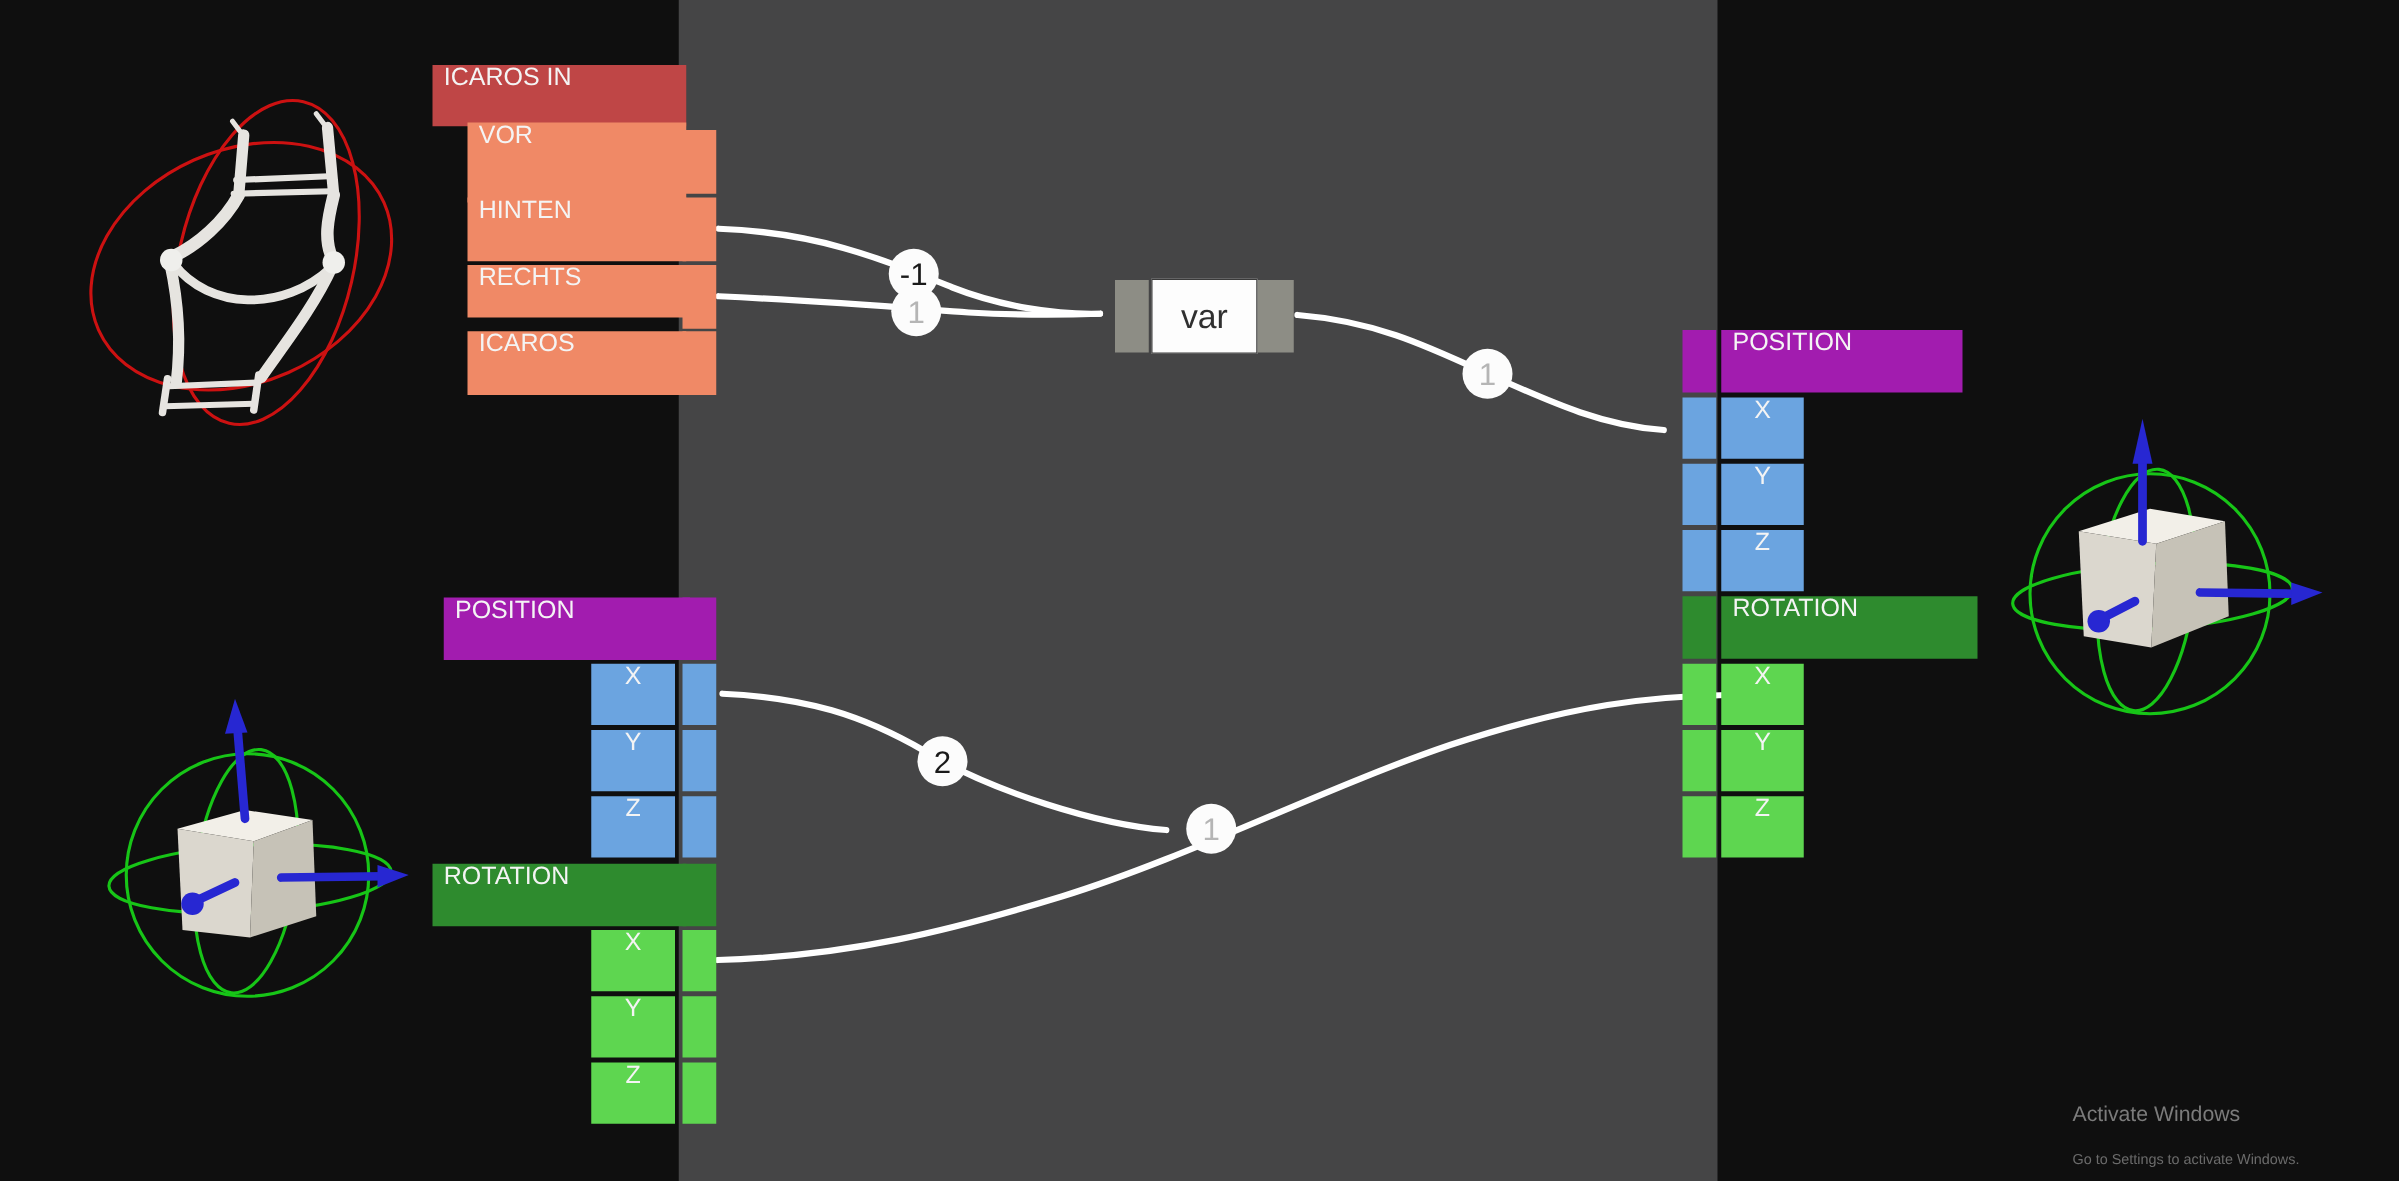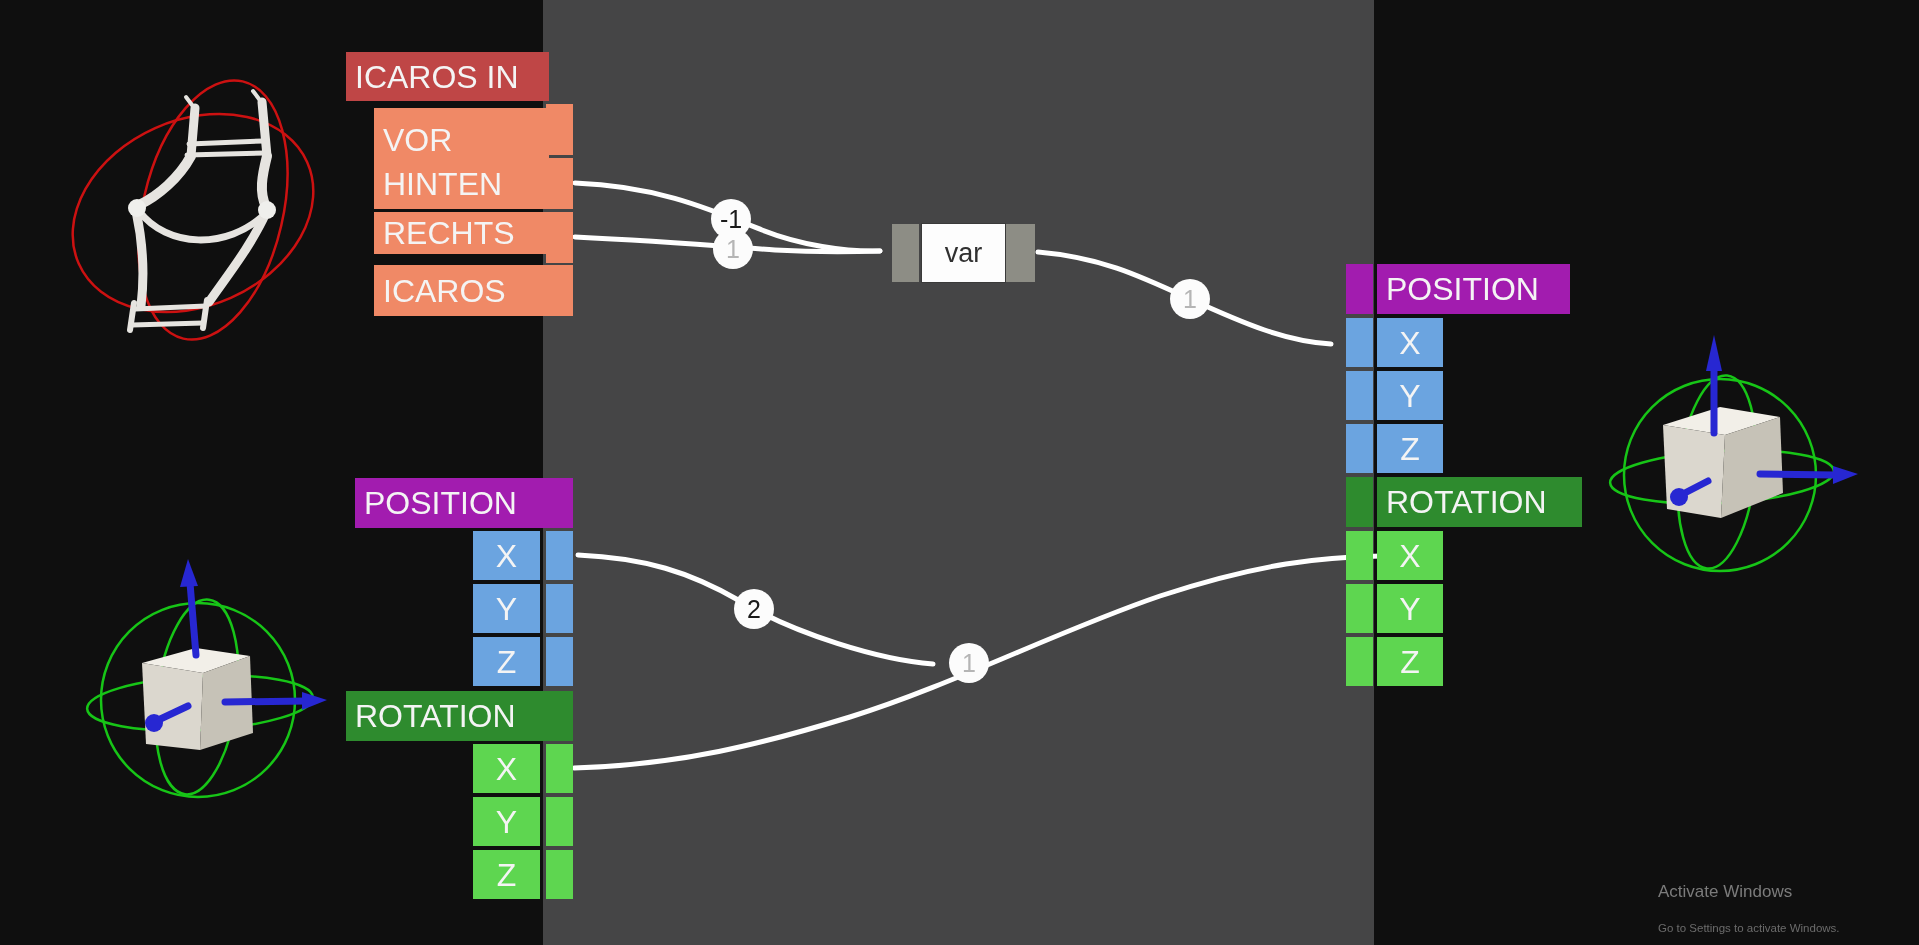--- a/index.html
+++ b/index.html
@@ -1,22 +1,22 @@
 <!DOCTYPE html>
 <html><head>
 <meta charset="utf-8">
 <style>
   html,body{margin:0;padding:0;background:#0f0f0f;}
   body{position:relative;width:1919px;height:945px;overflow:hidden;
        font-family:"Liberation Sans",sans-serif;}
   .panel{position:absolute;top:0;left:543px;width:831px;height:945px;
          background:#454546;z-index:0;}
   svg.layer{position:absolute;z-index:1;}
-  .blk{position:absolute;z-index:2;color:#f4f4f4;display:flex;align-items:center;
-       font-size:32px;line-height:1;white-space:nowrap;}
+  .blk{position:absolute;z-index:2;color:#f4f4f4;display:flex;
+       font-size:20px;line-height:1;white-space:nowrap;}
   .hdr-red{background:#bf4646;}
   .row-red{background:#f08966;}
   .hdr-blue{background:#a21caf;}
   .row-blue{background:#6ba4e0;}
   .hdr-green{background:#2e8b2e;}
   .row-green{background:#5ed650;}
   .padL{padding-left:9px;}
   .ctr{justify-content:center;}
   .tab{position:absolute;z-index:2;}
   .varnode{position:absolute;z-index:2;}
@@ -121,21 +121,21 @@
     <line x1="165" y1="149" x2="240" y2="150" stroke-width="7"></line>
     <polygon points="263,149 238,141 238,159" stroke="none"></polygon>
     <line x1="84" y1="171" x2="113" y2="156" stroke-width="7"></line>
     <circle cx="84" cy="172" r="9" stroke="none"></circle>
   </g>
 </svg>
 
 <div class="blk hdr-red padL" style="left:346px;top:52px;width:194px;height:49px">
   <span>ICAROS IN</span>
 </div>
-<div class="blk row-red padL" style="left:374px;top:108px;width:166px;height:64px">
+<div class="blk row-red padL" style="left:374px;top:98px;width:166px;height:64px">
   <span>VOR</span>
 </div>
 <div class="tab row-red" style="left:546px;top:104px;width:27px;height:51px"></div>
 <div class="blk row-red padL" style="left:374px;top:158px;width:166px;height:51px">
   <span>HINTEN</span>
 </div>
 <div class="tab row-red" style="left:546px;top:158px;width:27px;height:51px"></div>
 <div class="blk row-red padL" style="left:374px;top:212px;width:166px;height:42px">
   <span>RECHTS</span>
 </div>

